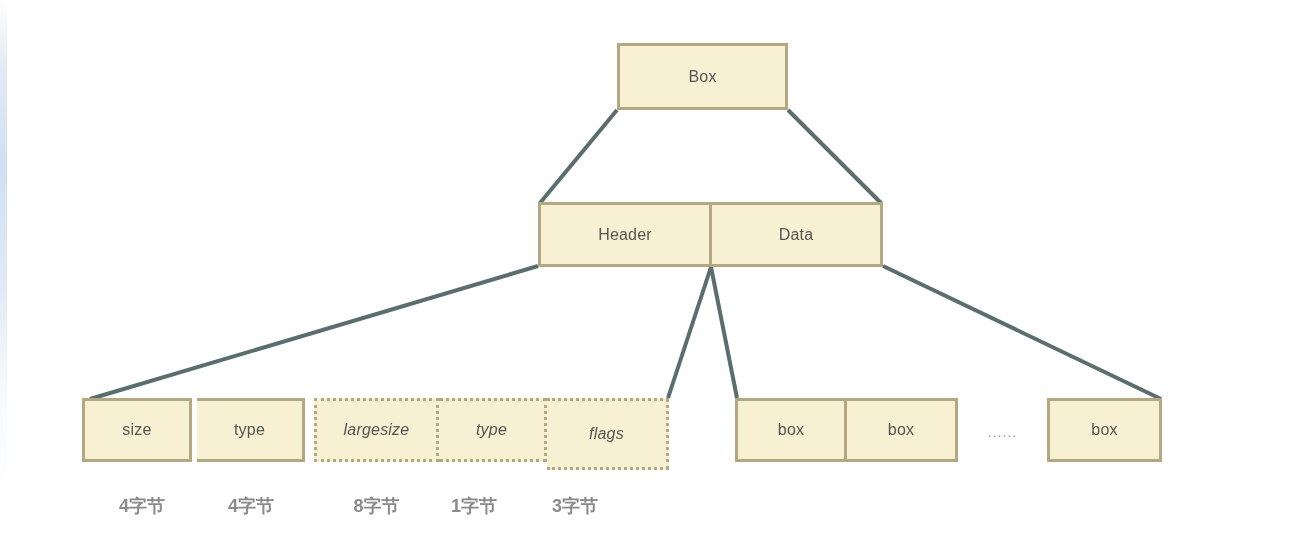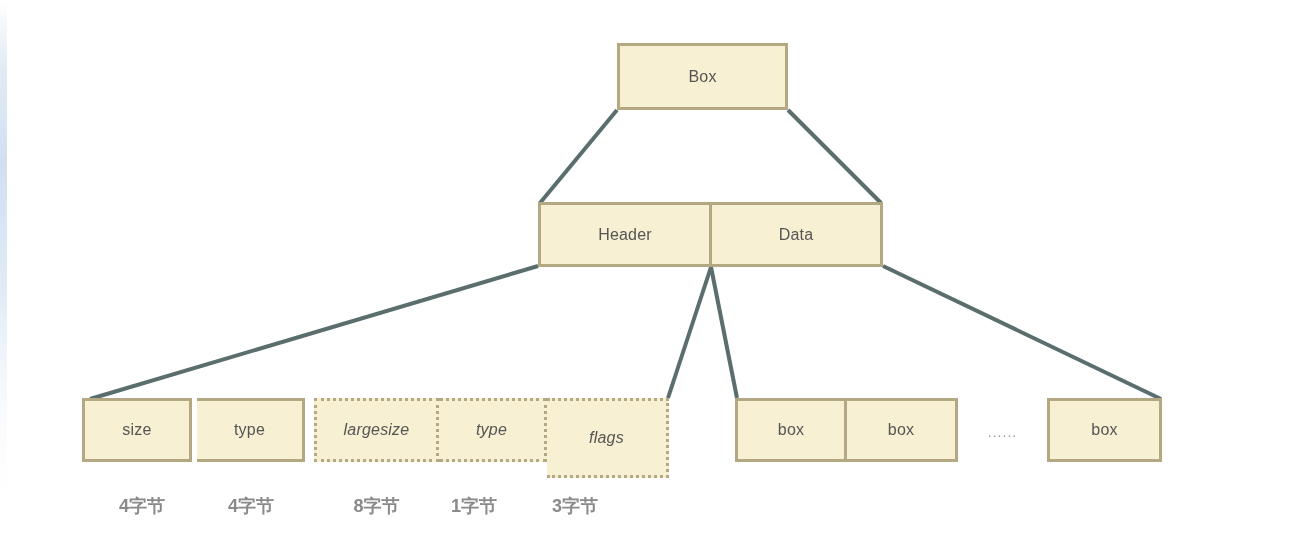--- a/index.html
+++ b/index.html
@@ -122,21 +122,21 @@
   </div>
   <div class="node no-left" style="left:197px; top:398px; width:108px; height:64px;">
     <span>type</span>
   </div>
   <div class="node dotted" style="left:314px; top:398px; width:125px; height:64px;">
     <span>largesize</span>
   </div>
   <div class="node dotted no-left" style="left:439px; top:398px; width:108px; height:64px;">
     <span>type</span>
   </div>
-  <div class="node dotted no-left" style="left:547px; top:398px; width:122px; height:80px;">
+  <div class="node dotted no-left" style="left:547px; top:398px; width:122px; height:72px;">
     <span>flags</span>
   </div>
 
   <div class="byte-label" style="left:87px; top:494px; width:110px;">4字节</div>
   <div class="byte-label" style="left:197px; top:494px; width:108px;">4字节</div>
   <div class="byte-label" style="left:314px; top:494px; width:125px;">8字节</div>
   <div class="byte-label" style="left:420px; top:494px; width:108px;">1字节</div>
   <div class="byte-label" style="left:514px; top:494px; width:122px;">3字节</div>
 
   <div class="node" style="left:735px; top:398px; width:112px; height:64px;">

